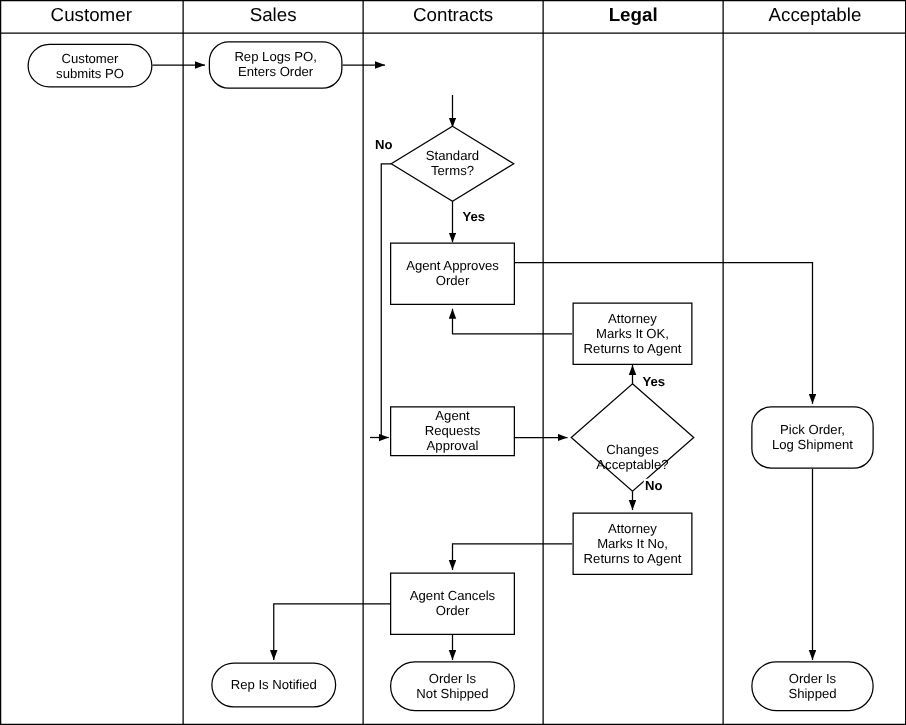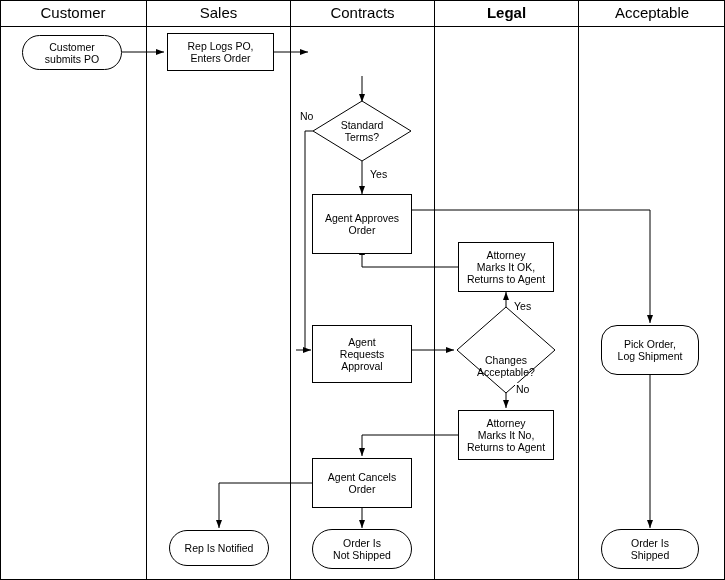--- a/index.html
+++ b/index.html
@@ -58,20 +58,21 @@
     position: relative;
     z-index: 2;
   }
   .edge-label {
     position: absolute;
     font-size: 10.5px;
     color: #000000;
     background: #ffffff;
     padding: 0 1px;
     white-space: nowrap;
+    font-weight: bold;
   }
 </style>
 </head>
 <body>
 
 <div id="canvas">
 
   <svg class="layer" viewBox="0 0 725 580">
     <defs>
       <marker id="arrow" markerWidth="9" markerHeight="9" refX="8" refY="3" orient="auto" markerUnits="strokeWidth">
@@ -134,37 +135,37 @@
   <div class="lane-title" style="left:435px; top:4px; width:143px; font-weight:bold;">
     <span>Legal</span>
   </div>
   <div class="lane-title" style="left:579px; top:4px; width:146px;">
     <span>Acceptable</span>
   </div>
 
   <div class="node terminator" style="left:22px; top:35px; width:100px; height:35px; white-space:pre-line;">Customer
 submits PO</div>
 
-  <div class="node process" style="left:167px; top:33px; width:107px; height:38px; white-space:pre-line;">Rep Logs PO,
+  <div class="node process" style="left:167px; top:33px; width:107px; height:38px; white-space:pre-line;border-radius:16px;">Rep Logs PO,
 Enters Order</div>
 
 
   <div class="node decision" style="left:322px; top:111px; width:80px; height:40px;">
     <span class="dtext" style="white-space:pre-line;">Standard
 Terms?</span>
   </div>
 
-  <div class="node process" style="left:312px; top:194px; width:100px; height:60px; white-space:pre-line;">Agent Approves
+  <div class="node process" style="left:312px; top:194px; width:100px; height:50px; white-space:pre-line;">Agent Approves
 Order</div>
 
   <div class="node process" style="left:458px; top:242px; width:96px; height:50px; white-space:pre-line;">Attorney
 Marks It OK,
 Returns to Agent</div>
 
-  <div class="node process" style="left:312px; top:325px; width:100px; height:58px; white-space:pre-line;">Agent
+  <div class="node process" style="left:312px; top:325px; width:100px; height:40px; white-space:pre-line;">Agent
 Requests
 Approval</div>
 
   <div class="node decision" style="left:461px; top:346px; width:90px; height:40px;">
     <span class="dtext" style="white-space:pre-line;">Changes
 Acceptable?</span>
   </div>
 
   <div class="node process" style="left:458px; top:410px; width:96px; height:50px; white-space:pre-line;">Attorney
 Marks It No,

